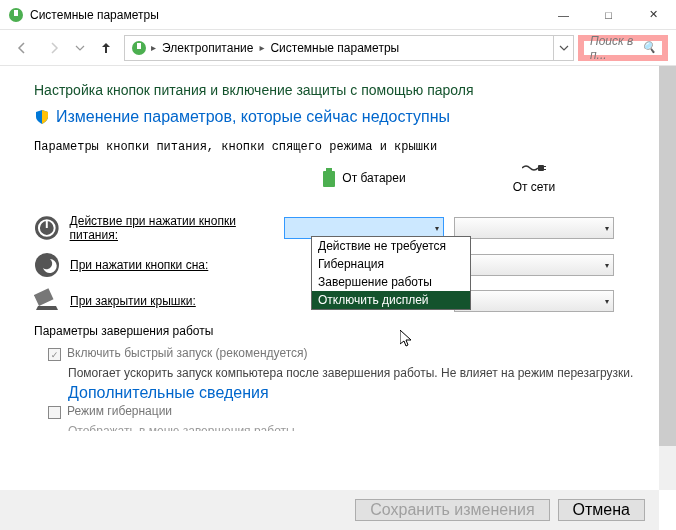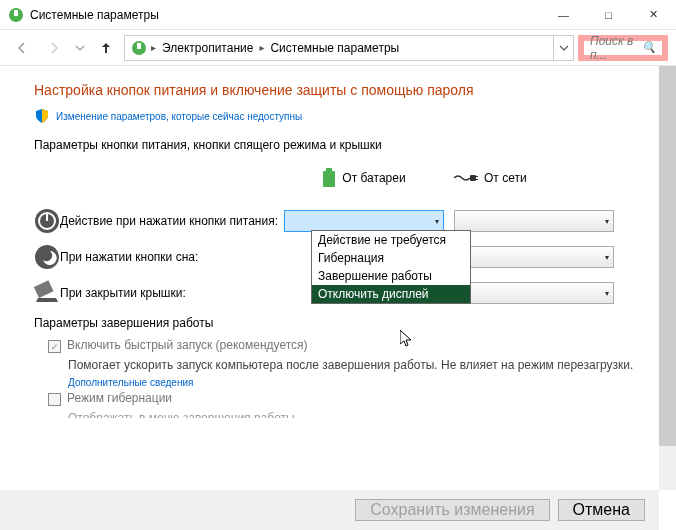--- a/index.html
+++ b/index.html
@@ -18,36 +18,36 @@
 .bc-icon { width: 16px; height: 16px; }
 .bc-arrow { color: #555; font-size: 10px; }
 .bc-seg { padding: 0 2px; }
 .search { width: 90px; height: 26px; border: 6px solid #fca5a5; padding: 0 6px; font-size: 12px; font-style: italic; color: #777; display: flex; align-items: center; justify-content: space-between; }
 .search-icon { font-size: 11px; color: #777; }
 
 .content { position: relative; padding: 16px 28px 0 34px; height: 424px; overflow: hidden; }
 .scrollbar { position: absolute; right: 0; top: 66px; width: 17px; height: 424px; background: #f0f0f0; }
 .scrollbar-thumb { width: 17px; height: 380px; background: #ccc; margin-top: 0; }
 
-h1 { color: #c2410c; font-size: 14px; font-weight: normal; margin-bottom: 10px; }
+h1 { color: #14532d; font-size: 14px; font-weight: normal; margin-bottom: 10px; }
 .desc { font-size: 12px; line-height: 1.4; margin-bottom: 10px; }
 .link-row { display: flex; align-items: center; gap: 6px; margin-bottom: 14px; }
 .shield-icon { width: 16px; height: 16px; }
-.link { color: #0066cc; font-size: 10px; }
-
-.section-title { font-size: 12px; margin-bottom: 16px; }
+.link { color: #0066cc; font-size: 16px; }
+
+.section-title { font-size: 12px; margin-bottom: 8px; font-family: Liberation Mono, monospace; }
 
 .header-row { display: flex; align-items: center; margin-bottom: 20px; }
 .header-spacer { width: 250px; }
 .header-col { width: 170px; display: flex; align-items: center; gap: 6px; font-size: 12px; }
 .battery-icon { width: 14px; height: 20px; }
 .plug-icon { width: 24px; height: 12px; }
 
 .setting-row { display: flex; align-items: center; margin-bottom: 10px; position: relative; }
-.row-label { width: 250px; display: flex; align-items: center; font-size: 12px; }
+.row-label { width: 250px; display: flex; align-items: center; gap: 10px; font-size: 12px; text-decoration: underline; }
 .row-icon { width: 26px; height: 26px; }
 .combo { width: 160px; height: 22px; border: 1px solid #adadad; background: linear-gradient(#fdfdfd, #e9e9e9); margin-right: 10px; position: relative; display: flex; align-items: center; justify-content: flex-end; padding-right: 4px; }
 .combo.highlighted { background: #cce8ff; border-color: #3399ff; }
 .combo-arrow { font-size: 8px; color: #333; }
 
 .dropdown { position: absolute; left: 277px; top: 22px; width: 160px; background: #fff; border: 1px solid #666; z-index: 10; }
 .dd-item { font-size: 12px; padding: 2px 6px; }
 .dd-item.selected { background: #14532d; color: #fff; }
 
 .section-title2 { font-size: 12px; margin-top: 10px; margin-bottom: 8px; }
@@ -137,21 +137,21 @@
 
   <div class="header-row">
     <div class="header-spacer"></div>
     <div class="header-col" style="justify-content:center; width:160px;">
       <svg class="battery-icon" viewBox="0 0 14 20">
           <rect x="4" y="0" width="6" height="3" fill="#4caf50"></rect>
           <rect x="1" y="3" width="12" height="16" rx="1" fill="#4caf50"></rect>
         </svg>
       <span>От батареи</span>
     </div>
-    <div class="header-col" style="width:170px; padding-left:10px;">
+    <div class="header-col" style="width:170px; padding-left:10px;flex-direction:column;">
       <svg class="plug-icon" viewBox="0 0 24 12">
           <path d="M0 6 Q4 2 8 6 Q12 10 16 6" stroke="#333" stroke-width="1.5" fill="none"></path>
           <rect x="16" y="3" width="6" height="6" rx="1" fill="#333"></rect>
           <rect x="22" y="4" width="2" height="1" fill="#333"></rect>
           <rect x="22" y="7" width="2" height="1" fill="#333"></rect>
         </svg>
       <span>От сети</span>
     </div>
   </div>
 

